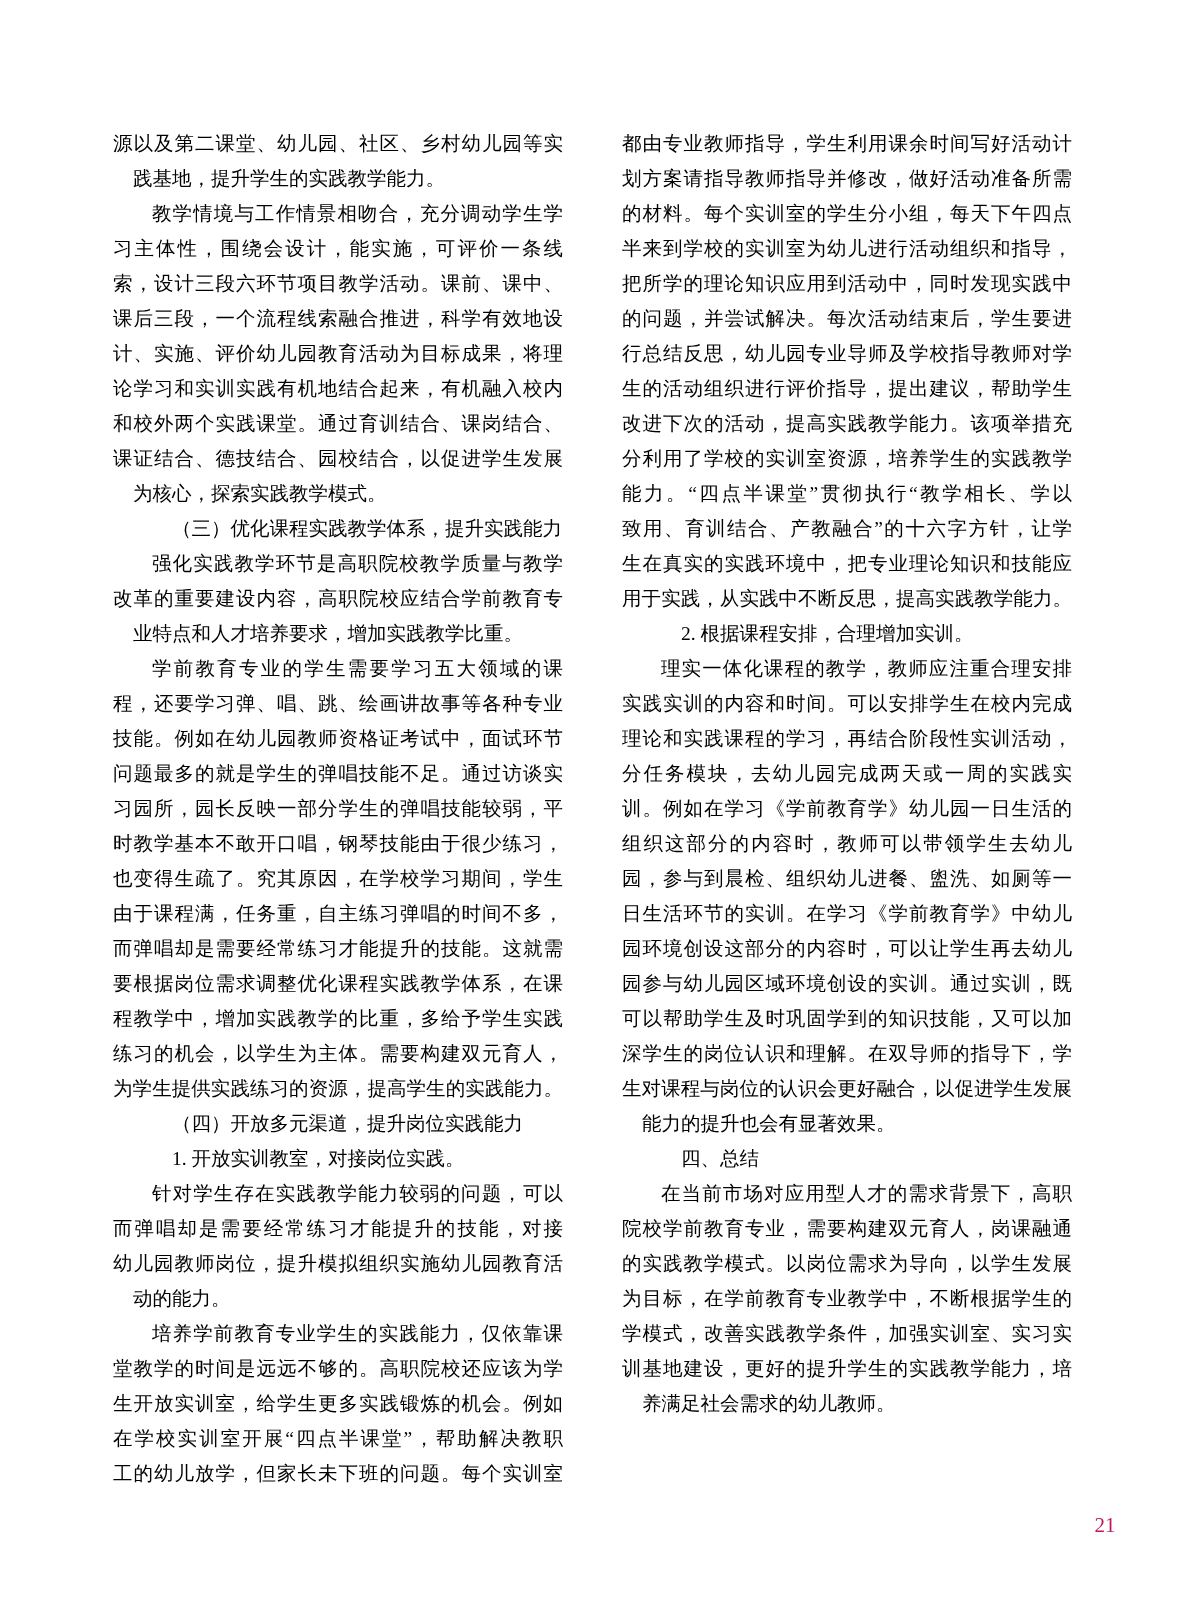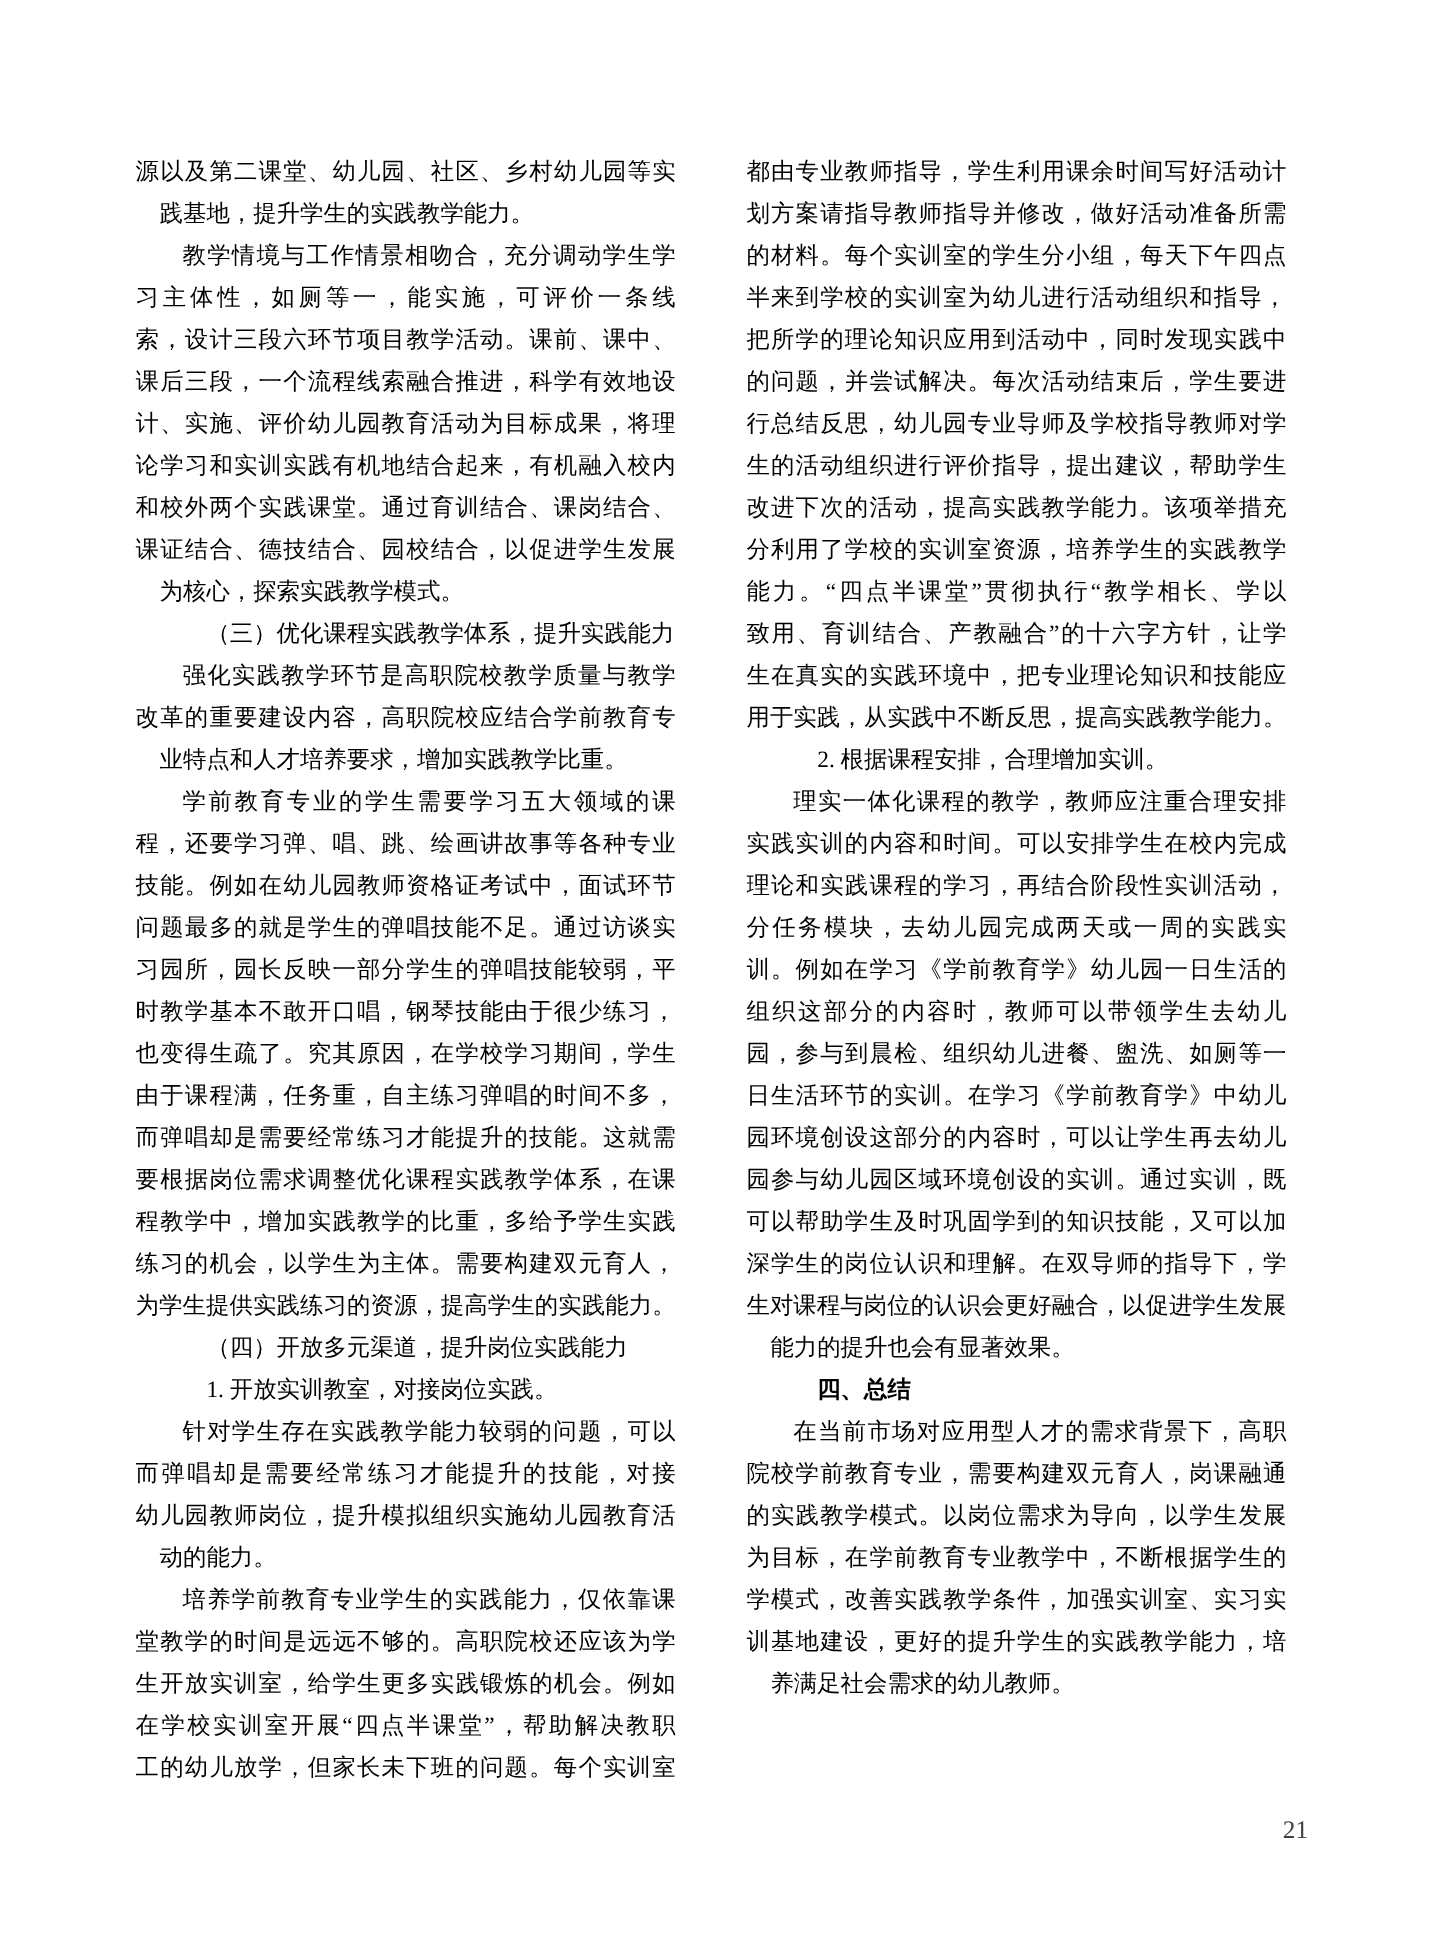--- a/index.html
+++ b/index.html
@@ -35,43 +35,43 @@
   }
   .line.noFill {
     text-align: left;
     text-align-last: left;
     margin-left: 20px;
   }
   .line.indent {
     text-indent: 2em;
   }
   .line.bold {
-    font-weight: 700;
+    font-weight: 400;
     font-family: "Liberation Sans", "DejaVu Sans", sans-serif;
   }
   .page-number {
     position: absolute;
-    left: 1046px;
+    left: 1083px;
     top: 1511px;
     width: 44px;
-    text-align: right;
+    text-align: center;
     font-size: 21px;
     line-height: 28px;
-    color: #404040;
+    color: #be185d;
   }
 </style>
 </head>
 <body>
 
 <div class="page">
   <div class="column col-left">
       <div class="line">源以及第二课堂、幼儿园、社区、乡村幼儿园等实</div>
       <div class="line noFill">践基地，提升学生的实践教学能力。</div>
       <div class="line indent">教学情境与工作情景相吻合，充分调动学生学</div>
-      <div class="line">习主体性，如厕等一，能实施，可评价一条线</div>
+      <div class="line">习主体性，围绕会设计，能实施，可评价一条线</div>
       <div class="line">索，设计三段六环节项目教学活动。课前、课中、</div>
       <div class="line">课后三段，一个流程线索融合推进，科学有效地设</div>
       <div class="line">计、实施、评价幼儿园教育活动为目标成果，将理</div>
       <div class="line">论学习和实训实践有机地结合起来，有机融入校内</div>
       <div class="line">和校外两个实践课堂。通过育训结合、课岗结合、</div>
       <div class="line">课证结合、德技结合、园校结合，以促进学生发展</div>
       <div class="line noFill">为核心，探索实践教学模式。</div>
       <div class="line indent noFill">（三）优化课程实践教学体系，提升实践能力</div>
       <div class="line indent">强化实践教学环节是高职院校教学质量与教学</div>
       <div class="line">改革的重要建设内容，高职院校应结合学前教育专</div>

